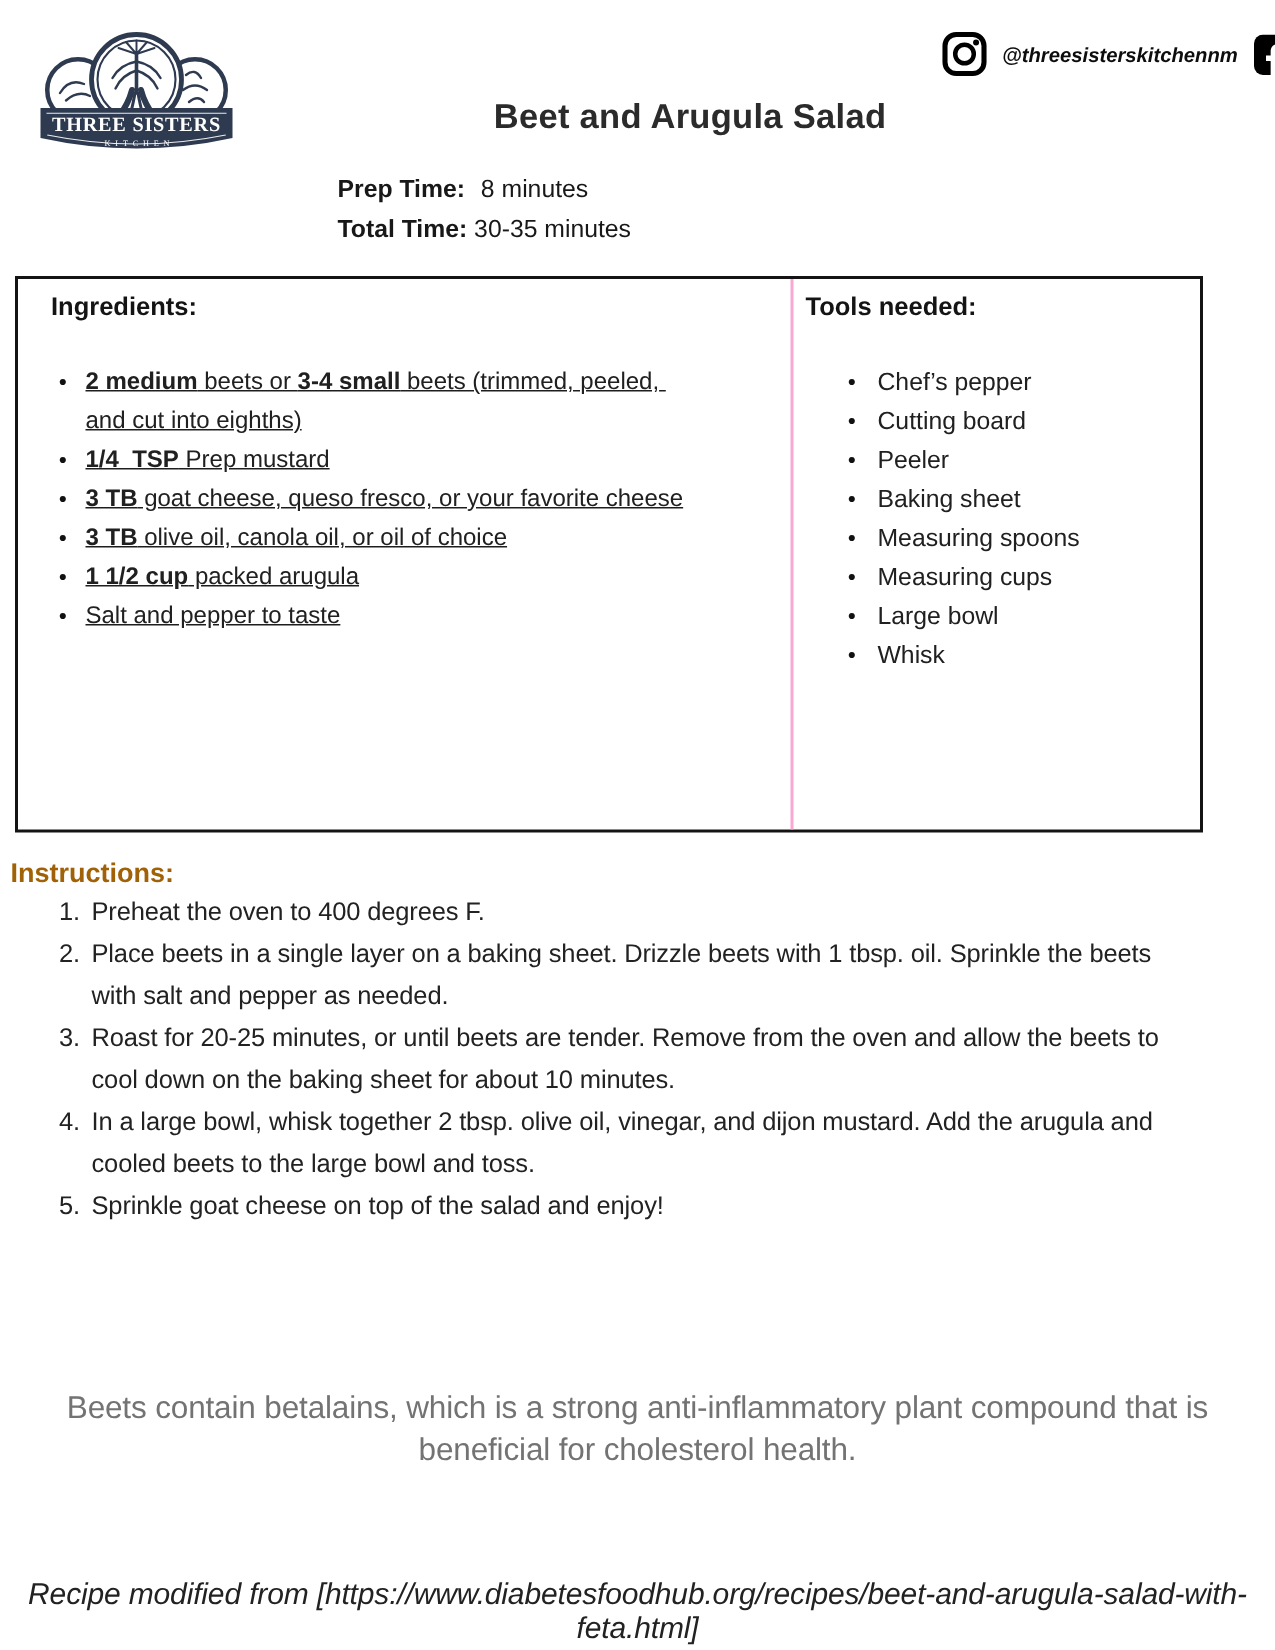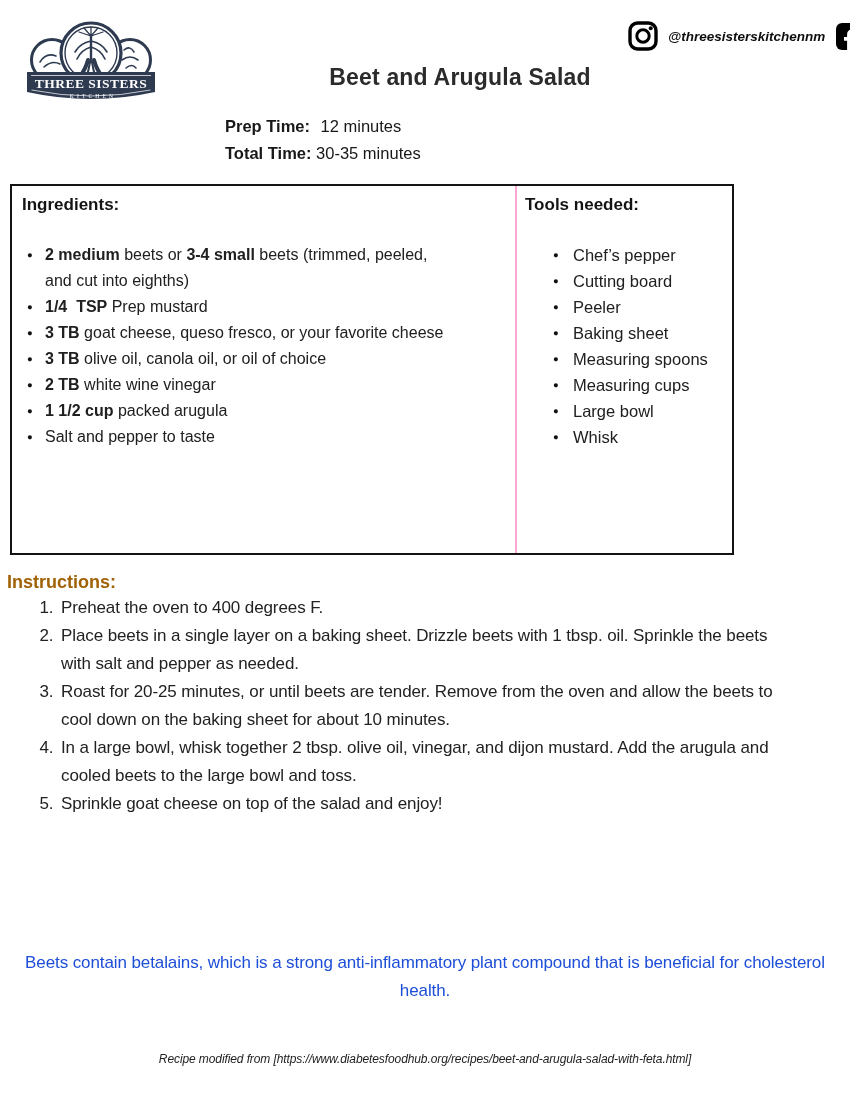--- a/index.html
+++ b/index.html
@@ -22,50 +22,50 @@
 
   
   .times-left{position:absolute;left:225px;top:113px;}
   .times-right{position:absolute;left:488px;top:113px;}
   .meta-line{font-size:16.5px;line-height:27px;color:#181818;white-space:nowrap;}
   .servings{padding-left:24px;}
   .gap2{display:inline-block;width:6px;}
 
   
   .box{
-    position:absolute;left:10px;top:184px;width:724px;height:371px;
-    border:2px solid #141414;box-sizing:border-box;display:flex;
+    position:absolute;left:10px;top:184px;width:792px;height:371px;
+    border:2px solid #141414;box-sizing:border-box;display:flex;padding-left:12px;
   }
   .col{box-sizing:border-box;}
   .col-ingredients{width:503px;padding:9px 10px 0 10px;}
   .col-tools{flex:1;border-left:2px solid #f9a8d4;padding:9px 0 0 8px;}
   .col-heading{font-size:17px;font-weight:bold;color:#141414;}
   .col ul{list-style:none;}
   .col li span,.col li b{white-space:pre-wrap;}
-  .col-ingredients ul{margin:27px 0 0 0;padding:0 0 0 6px;width:420px;}
+  .col-ingredients ul{margin:27px 0 0 0;padding:0 0 0 6px;width:420px;text-decoration:underline;}
   .col-ingredients li{position:relative;font-size:16px;line-height:26px;padding-left:17px;color:#202020;}
   .col-ingredients li::before{content:"●";position:absolute;left:-1px;top:0;font-size:9.5px;line-height:26px;color:#111;}
   .col-tools ul{margin:27px 0 0 0;padding:0;}
   .col-tools li{position:relative;font-size:16.5px;line-height:26px;padding-left:20px;margin-left:28px;color:#202020;}
   .col-tools li::before{content:"●";position:absolute;left:0;top:0;font-size:9.5px;line-height:26px;color:#111;}
 
   
   .instructions{position:absolute;left:7px;top:572px;width:806px;color:#222;}
   .inst-heading{font-size:18px;font-weight:bold;color:#a16207;}
   .instructions ol{margin:1px 0 0 0;padding:0 0 0 51px;width:740px;}
   .instructions li{font-size:17px;line-height:28px;padding-left:3px;letter-spacing:-0.1px;}
 
   
   .note{
-    position:absolute;left:0;right:0;top:949px;text-align:center;
-    font-size:17px;line-height:28px;padding:0 14px;color:#1d4ed8;letter-spacing:-0.1px;
+    position:absolute;left:0;right:0;top:925px;text-align:center;
+    font-size:21px;line-height:28px;padding:0 14px;color:#737373;letter-spacing:-0.1px;
   }
   .source{
     position:absolute;left:0;right:0;top:1052px;text-align:center;
-    font-size:12px;font-style:italic;color:#222;letter-spacing:-0.1px;
+    font-size:20px;font-style:italic;color:#222;letter-spacing:-0.1px;
   }
 </style>
 </head>
 <body>
 
 <div class="page">
 
   <div class="logo">
     <svg viewBox="0 0 130 88" width="130" height="88">
 
@@ -107,38 +107,37 @@
     <div class="social-row fb">
       <svg viewBox="0 0 27 27" width="27" height="27">
         <rect width="27" height="27" rx="6" fill="#000"></rect>
         <path fill="#fff" d="M15.3 27 v-9.3 h3.1 l0.6-3.6 h-3.7 v-2.3 c0-1 0.5-2 2.1-2 h1.7 V6.6 c0 0-1.5-0.26-3-0.26 c-3 0-5 1.8-5 5.1 v2.6 H8 v3.6 h3.1 V27 Z"></path>
       </svg>
       <span class="handle">Three Sisters Kitchen NM</span>
     </div>
   </div>
 
   <div class="times-left">
-    <div class="meta-line"><b>Prep Time:</b><span class="gap2"></span> <span>12 minutes</span></div>
+    <div class="meta-line"><b>Prep Time:</b><span class="gap2"></span> <span>8 minutes</span></div>
     <div class="meta-line"><b>Total Time:</b> <span>30-35 minutes</span></div>
   </div>
 
   <div class="box">
     <div class="col col-ingredients">
       <div class="col-heading">Ingredients:</div>
       <ul>
 
           <li><span class="segs"><b>2 medium</b><span> beets or </span><b>3-4 small</b><span> beets (trimmed, peeled, and cut into eighths)</span></span></li>
 
           <li><span class="segs"><b>1/4  TSP</b><span> Prep mustard</span></span></li>
 
           <li><span class="segs"><b>3 TB</b><span> goat cheese, queso fresco, or your favorite cheese</span></span></li>
 
           <li><span class="segs"><b>3 TB</b><span> olive oil, canola oil, or oil of choice</span></span></li>
 
-          <li><span class="segs"><b>2 TB</b><span> white wine vinegar</span></span></li>
 
           <li><span class="segs"><b>1 1/2 cup</b><span> packed arugula</span></span></li>
 
           <li><span class="segs"><span>Salt and pepper to taste</span></span></li>
         </ul>
     </div>
     <div class="col col-tools">
       <div class="col-heading">Tools needed:</div>
       <ul>
 

